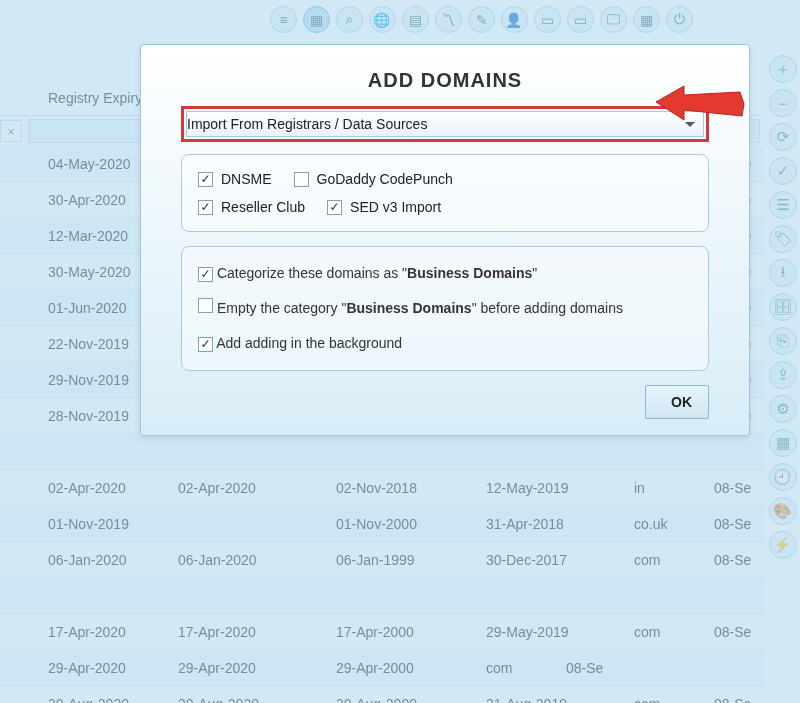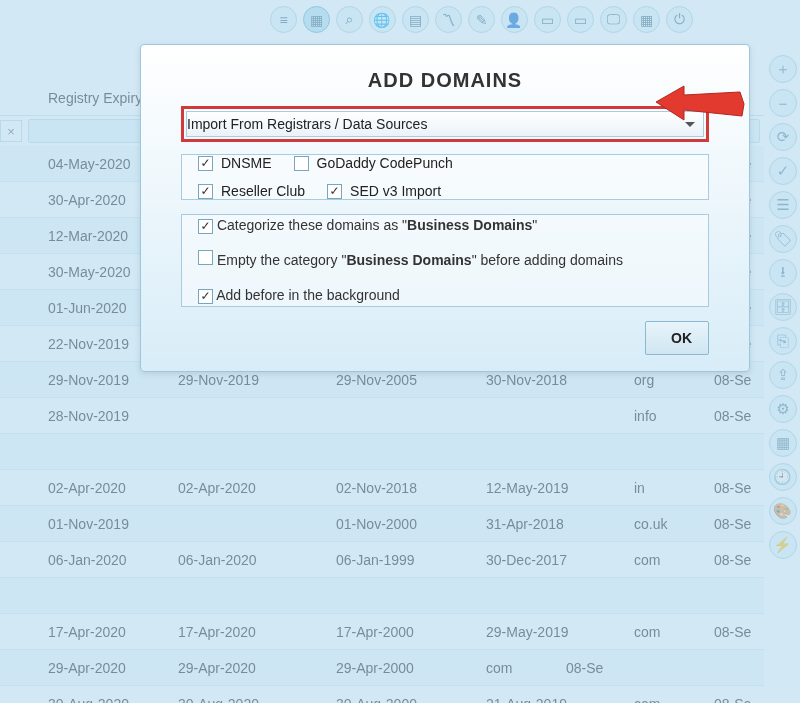--- a/index.html
+++ b/index.html
@@ -177,22 +177,22 @@
     position:absolute;
     right:8px; top:50%;
     margin-top:-2px;
     border:5px solid transparent;
     border-top-color:#555;
   }
   .section {
     border:1px solid #a8cbe0;
     background:rgba(255,255,255,0.45);
     margin: 12px 22px 14px 22px;
-    padding:0 16px;
-    border-radius:0;
+    padding:16px 16px;
+    border-radius:8px;
   }
   .chk-row {
     display:flex;
     gap:22px;
     align-items:center;
     margin-bottom:12px;
     flex-wrap:wrap;
   }
   .chk-row:last-child{margin-bottom:0;}
   .chk {
@@ -472,21 +472,21 @@
             <span class="box"></span>
           </span>
         <span>
           <span>Empty the category "</span><b>Business Domains</b><span>" before adding domains</span>
         </span>
       </p>
       <p>
         <span class="chk checked">
             <span class="box"></span>
           </span>
-        <span>Add before in the background</span>
+        <span>Add adding in the background</span>
       </p>
     </div>
 
     <div class="buttons">
       <div class="btn">OK</div>
     </div>
   </div>
 </div>
 
 <svg class="arrow" width="90" height="50">

